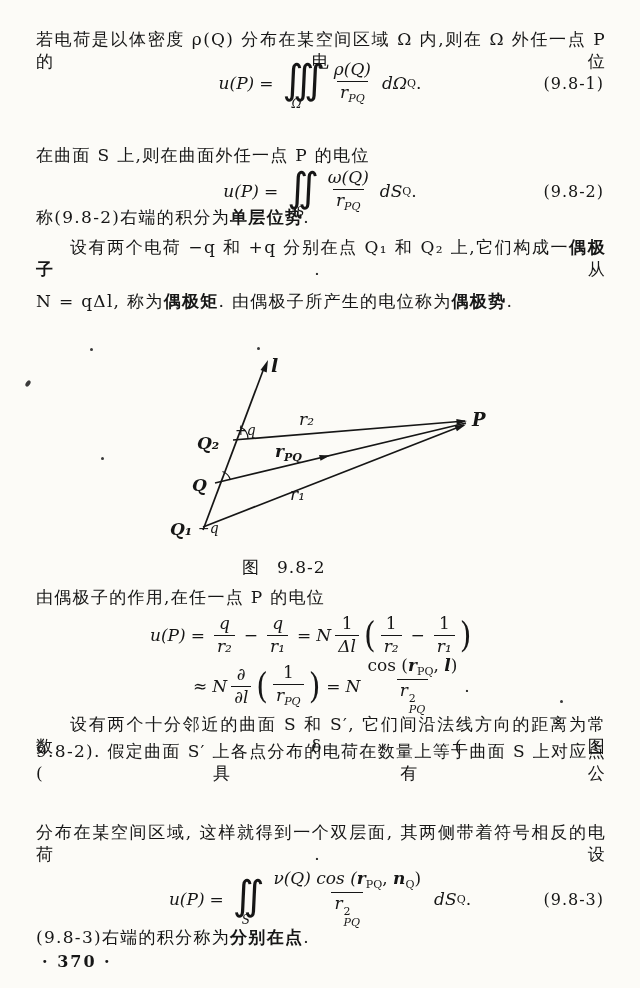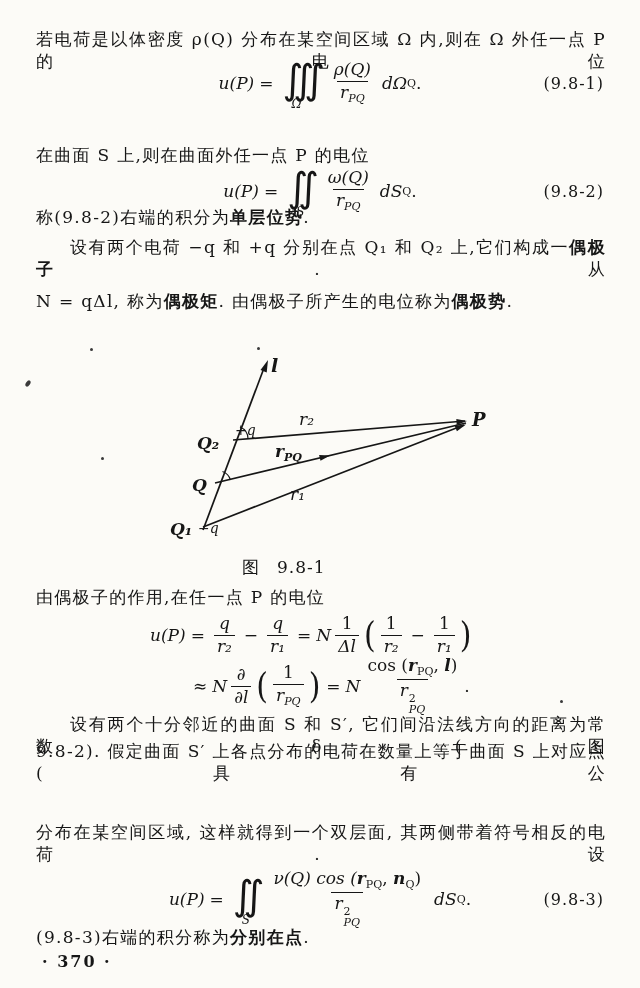--- a/index.html
+++ b/index.html
@@ -121,21 +121,21 @@
       <text x="197" y="104" font-weight="bold">Q₂</text>
       <text x="235" y="90" font-size="14">+q</text>
       <text x="299" y="80">r₂</text>
       <text x="275" y="112" font-weight="bold"><tspan>r</tspan><tspan dy="4" font-size="11">PQ</tspan></text>
       <text x="192" y="146" font-weight="bold">Q</text>
       <text x="290" y="155">r₁</text>
       <text x="170" y="190" font-weight="bold">Q₁</text>
       <text x="198" y="188" font-size="14">−q</text>
     </g>
   </svg>
-  <div class="fig-caption"><span>图</span><span class="num">9.8-1</span></div>
+  <div class="fig-caption"><span>图</span><span class="num">9.8-2</span></div>
 
   <div class="line abs" style="top:586px"><span>由偶极子的作用,在任一点 P 的电位</span></div>
 
   <div class="eqrow abs leftal" style="top:610px;height:50px;padding-left:150px">
     <span class="m">u(P)</span>
     <span class="sp">=</span>
     <span class="frac">
         <span class="num m">q</span>
         <span class="den m">r₂</span>
       </span>

